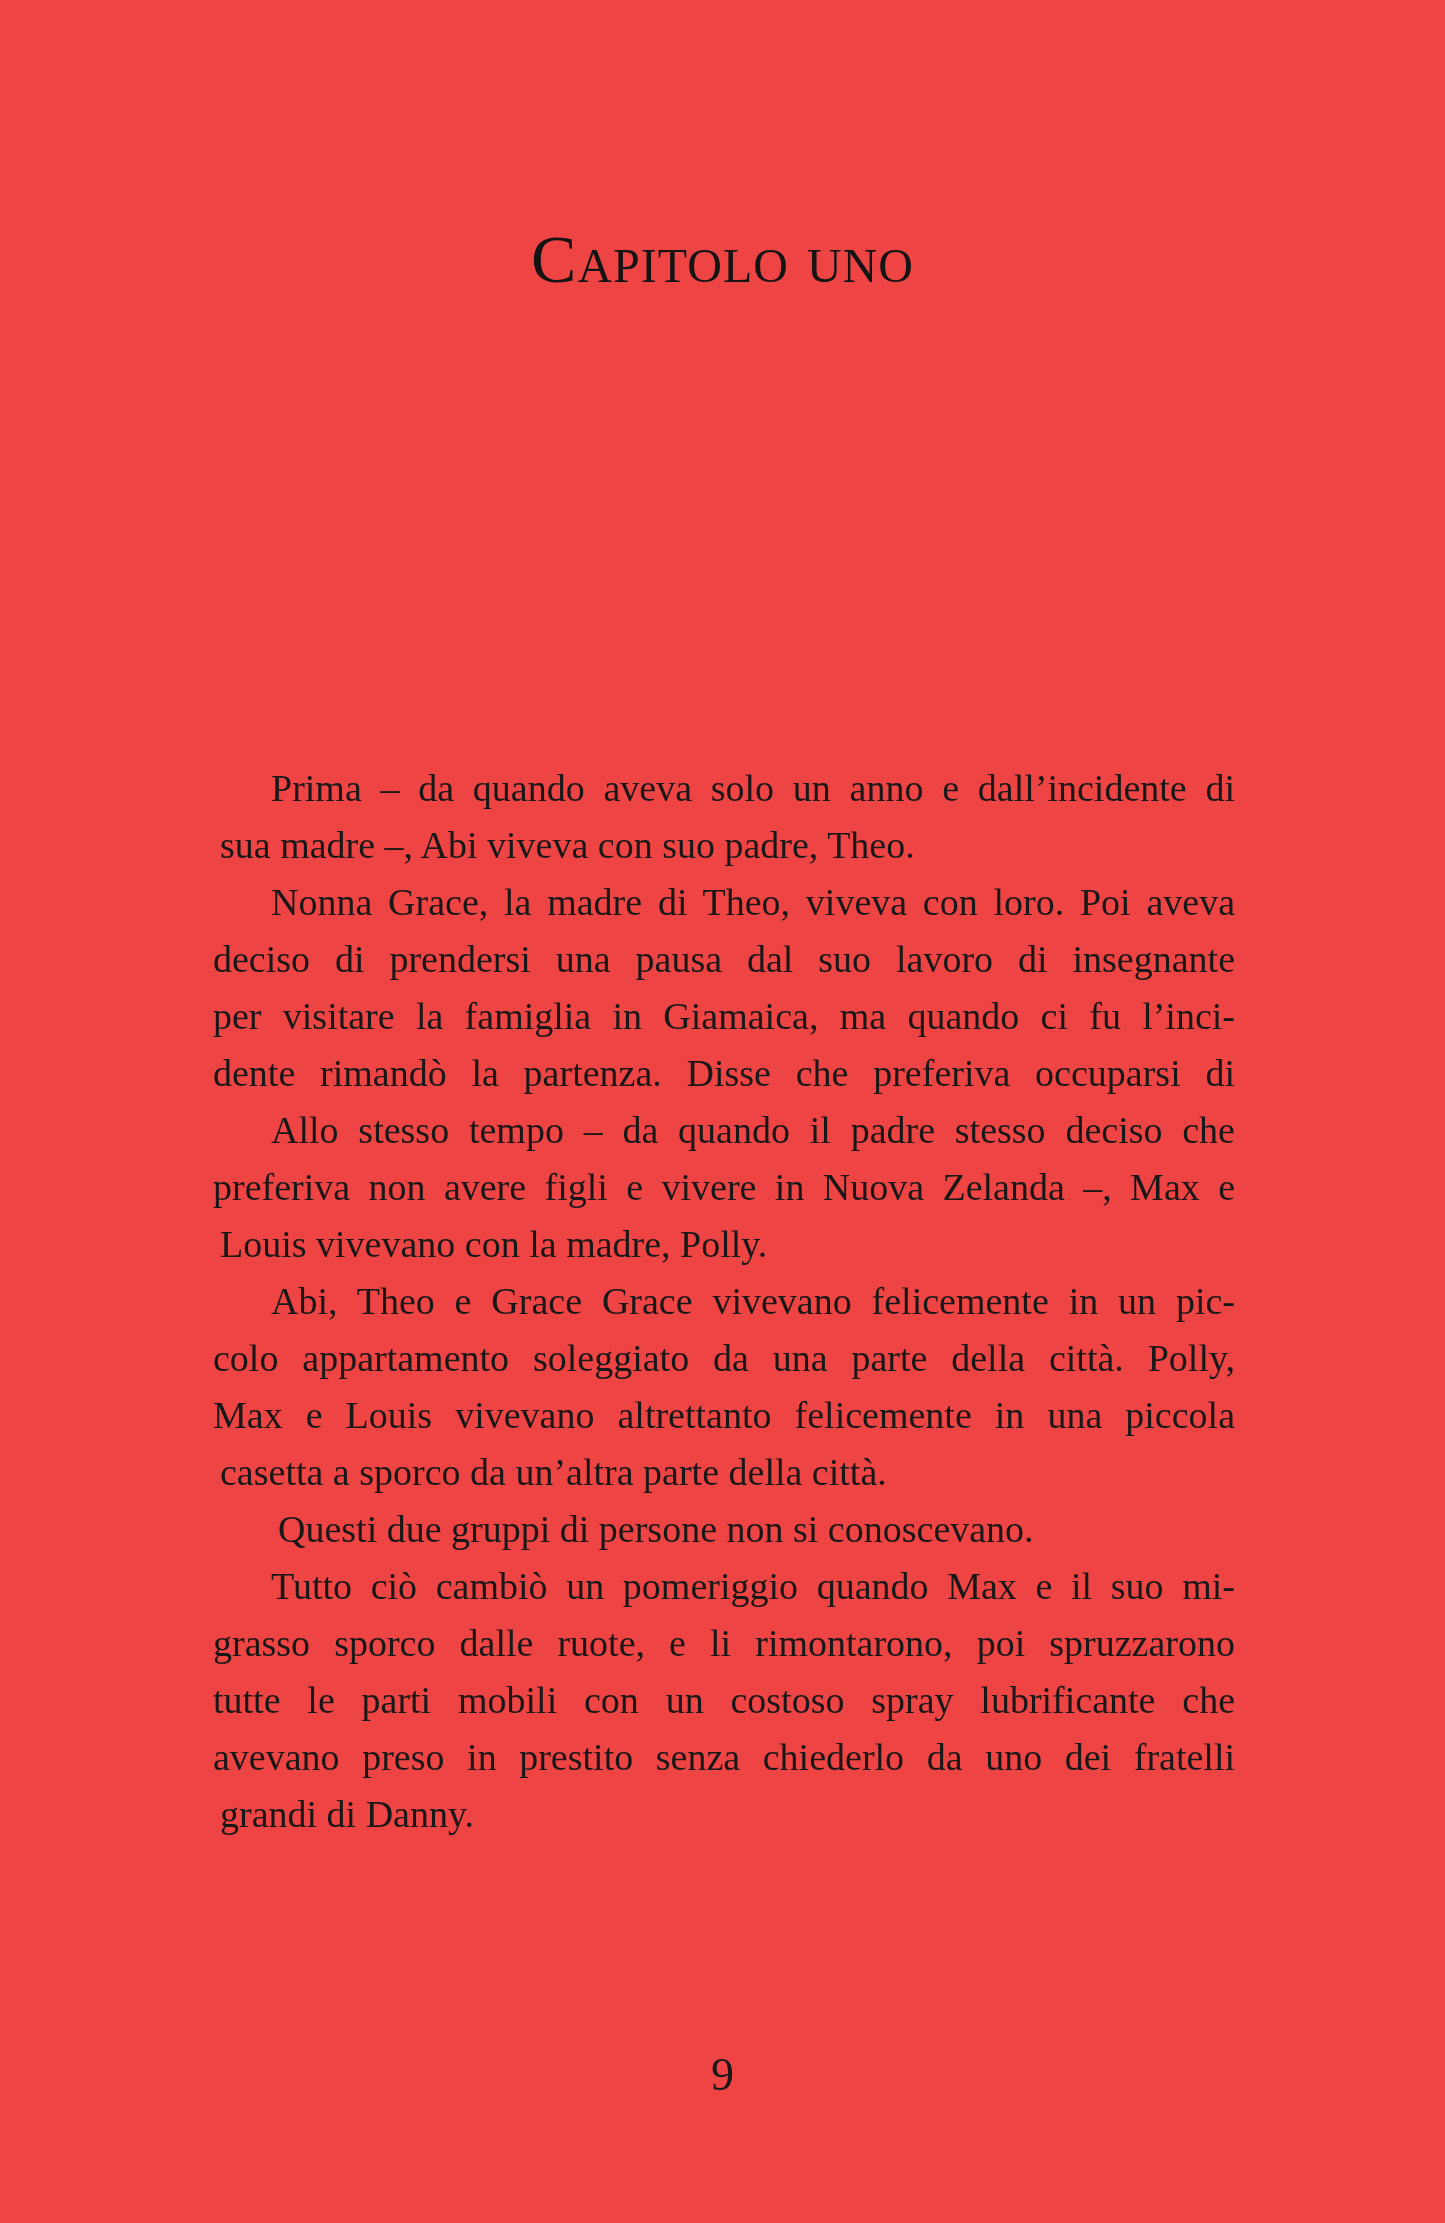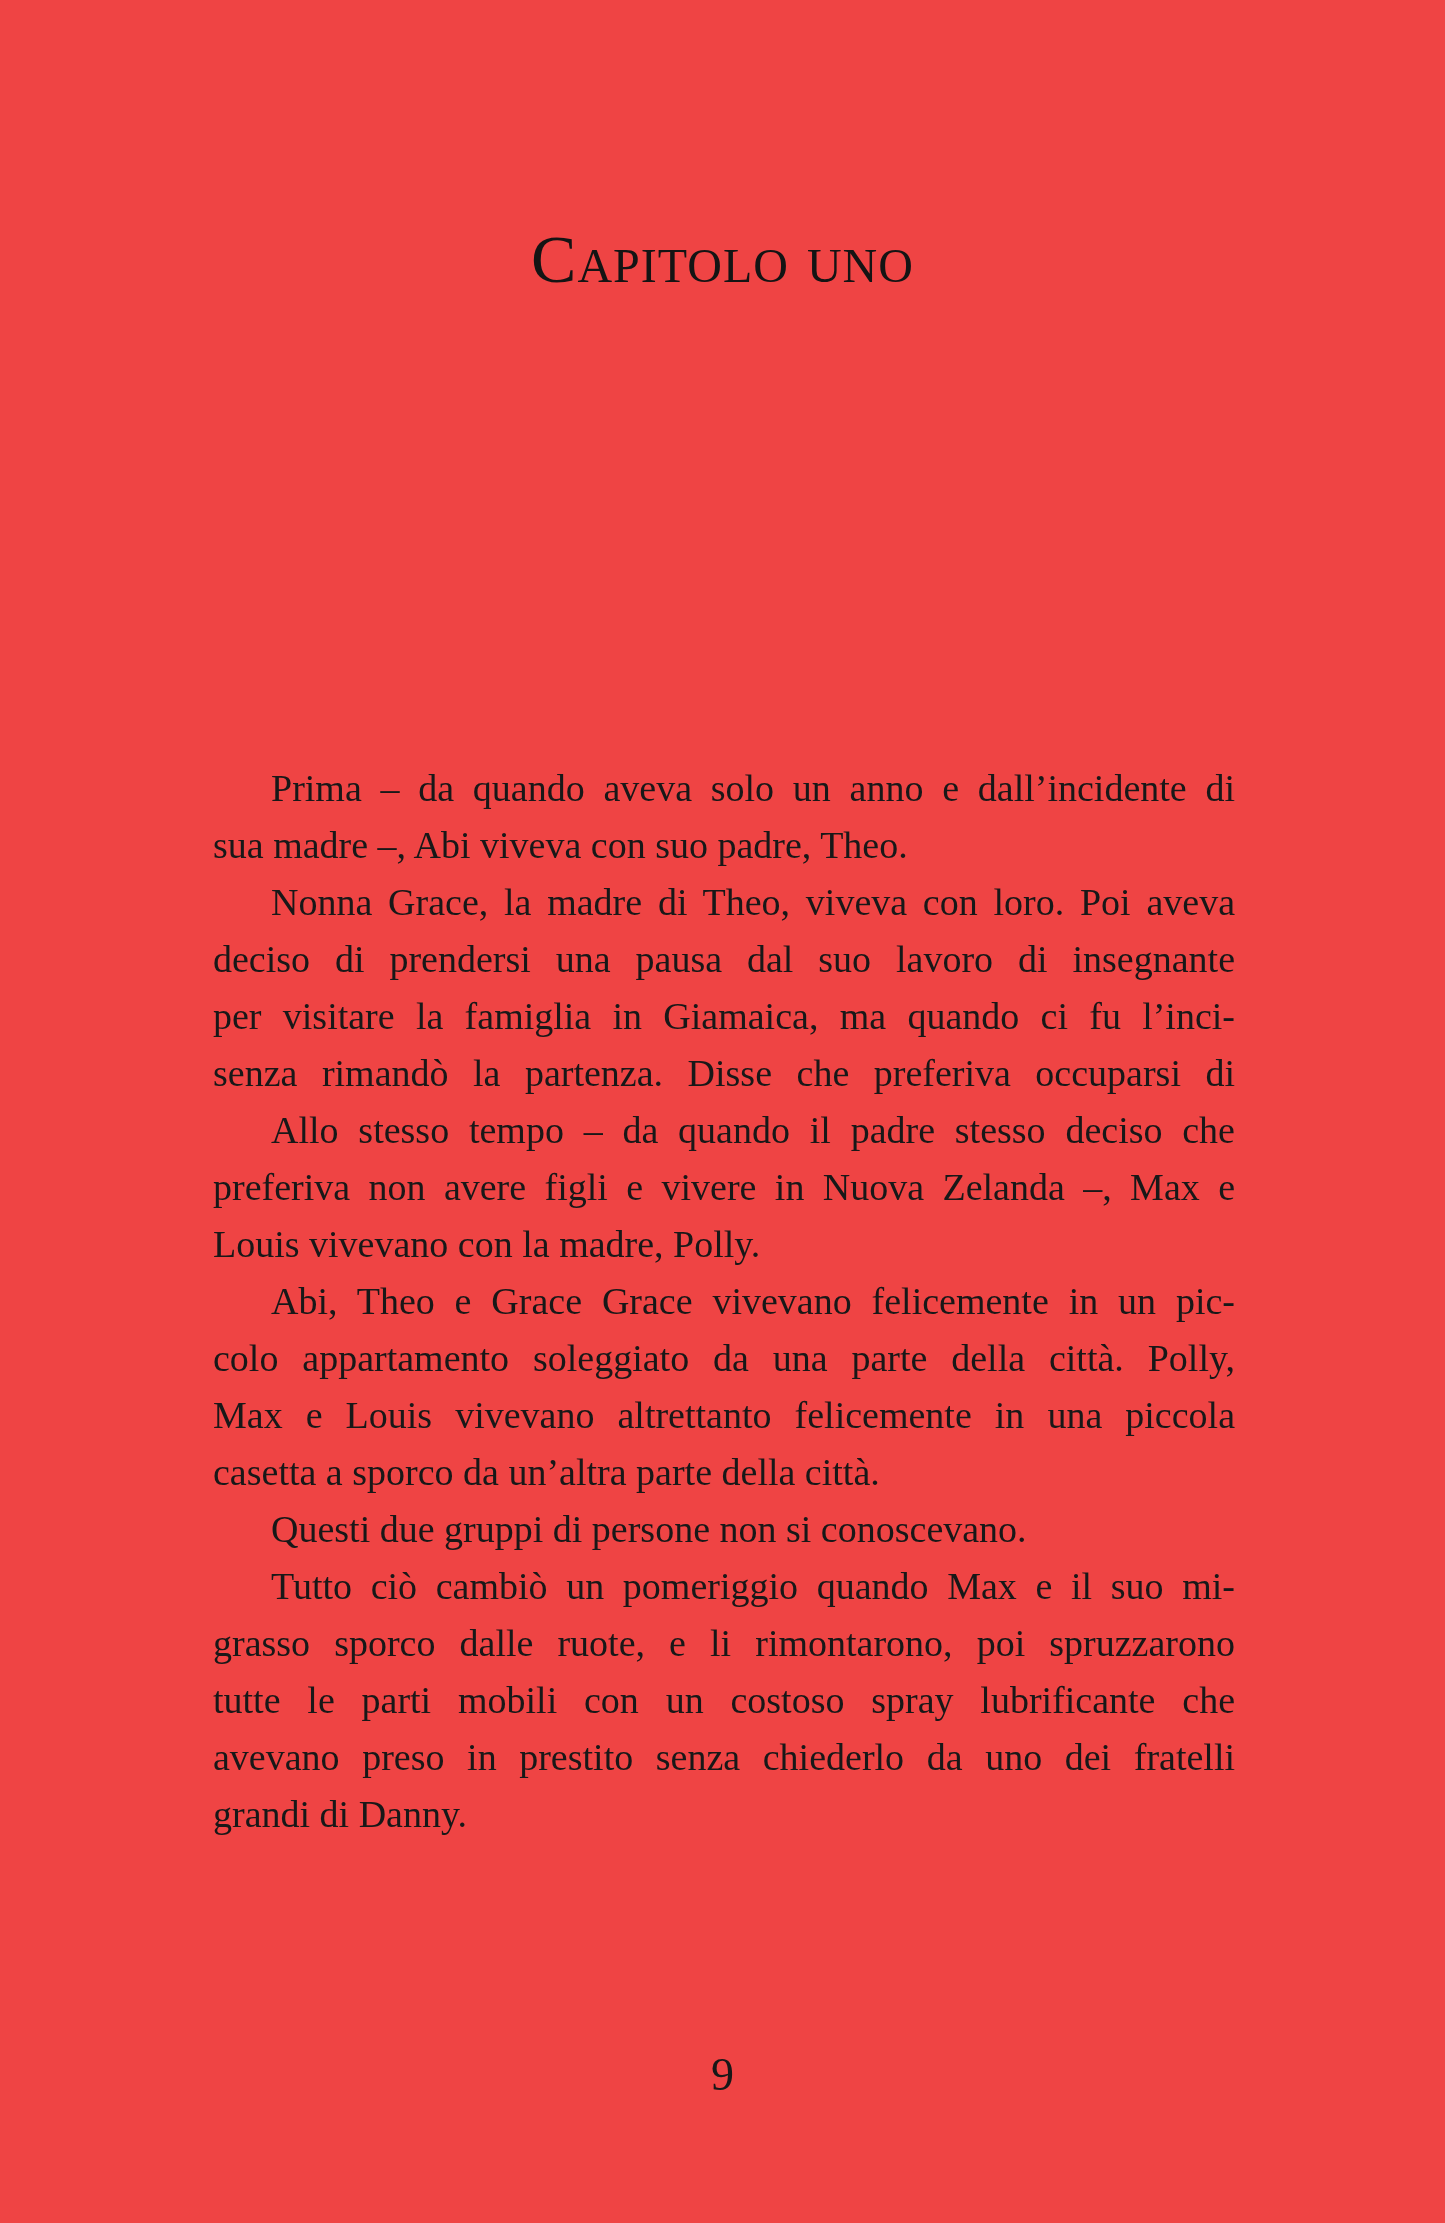--- a/index.html
+++ b/index.html
@@ -39,20 +39,21 @@
     font-size: 38px;
     line-height: 57px;
     color: #181818;
   }
   .line {
     text-align: justify;
     text-align-last: justify;
   }
   .line.last {
     text-align-last: left;
+    margin-left: 7px;
   }
   .line.first {
     text-indent: 58px;
   }
   .page-number {
     position: absolute;
     top: 2052px;
     left: 0;
     right: 0;
     text-align: center;
@@ -67,21 +68,21 @@
 
 <div class="page">
   <h1 class="chapter-title">Capitolo uno</h1>
 
   <div class="body-text">
       <div class="line first">Prima – da quando aveva solo un anno e dall’incidente di</div>
       <div class="line last">sua madre –, Abi viveva con suo padre, Theo.</div>
       <div class="line first">Nonna Grace, la madre di Theo, viveva con loro. Poi aveva</div>
       <div class="line">deciso di prendersi una pausa dal suo lavoro di insegnante</div>
       <div class="line">per visitare la famiglia in Giamaica, ma quando ci fu l’inci-</div>
-      <div class="line">senza rimandò la partenza. Disse che preferiva occuparsi di</div>
+      <div class="line">dente rimandò la partenza. Disse che preferiva occuparsi di</div>
       <div class="line first">Allo stesso tempo – da quando il padre stesso deciso che</div>
       <div class="line">preferiva non avere figli e vivere in Nuova Zelanda –, Max e</div>
       <div class="line last">Louis vivevano con la madre, Polly.</div>
       <div class="line first">Abi, Theo e Grace Grace vivevano felicemente in un pic-</div>
       <div class="line">colo appartamento soleggiato da una parte della città. Polly,</div>
       <div class="line">Max e Louis vivevano altrettanto felicemente in una piccola</div>
       <div class="line last">casetta a sporco da un’altra parte della città.</div>
       <div class="line first last">Questi due gruppi di persone non si conoscevano.</div>
       <div class="line first">Tutto ciò cambiò un pomeriggio quando Max e il suo mi-</div>
       <div class="line">grasso sporco dalle ruote, e li rimontarono, poi spruzzarono</div>

